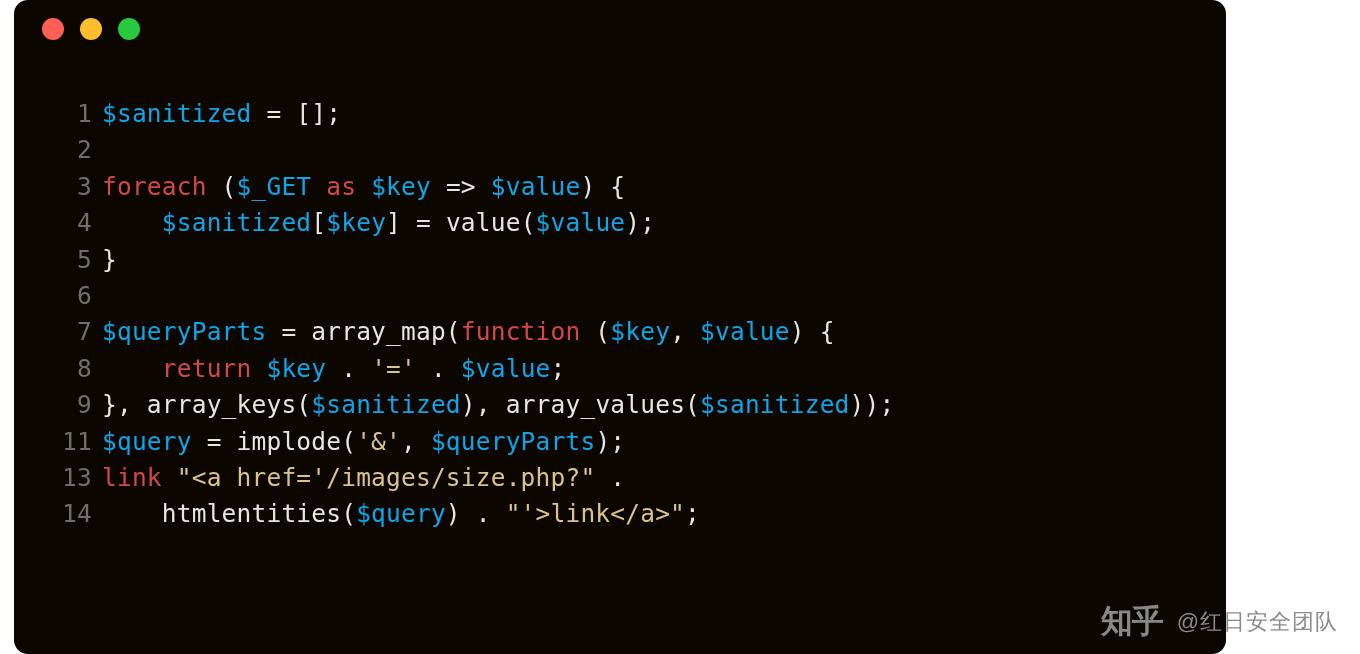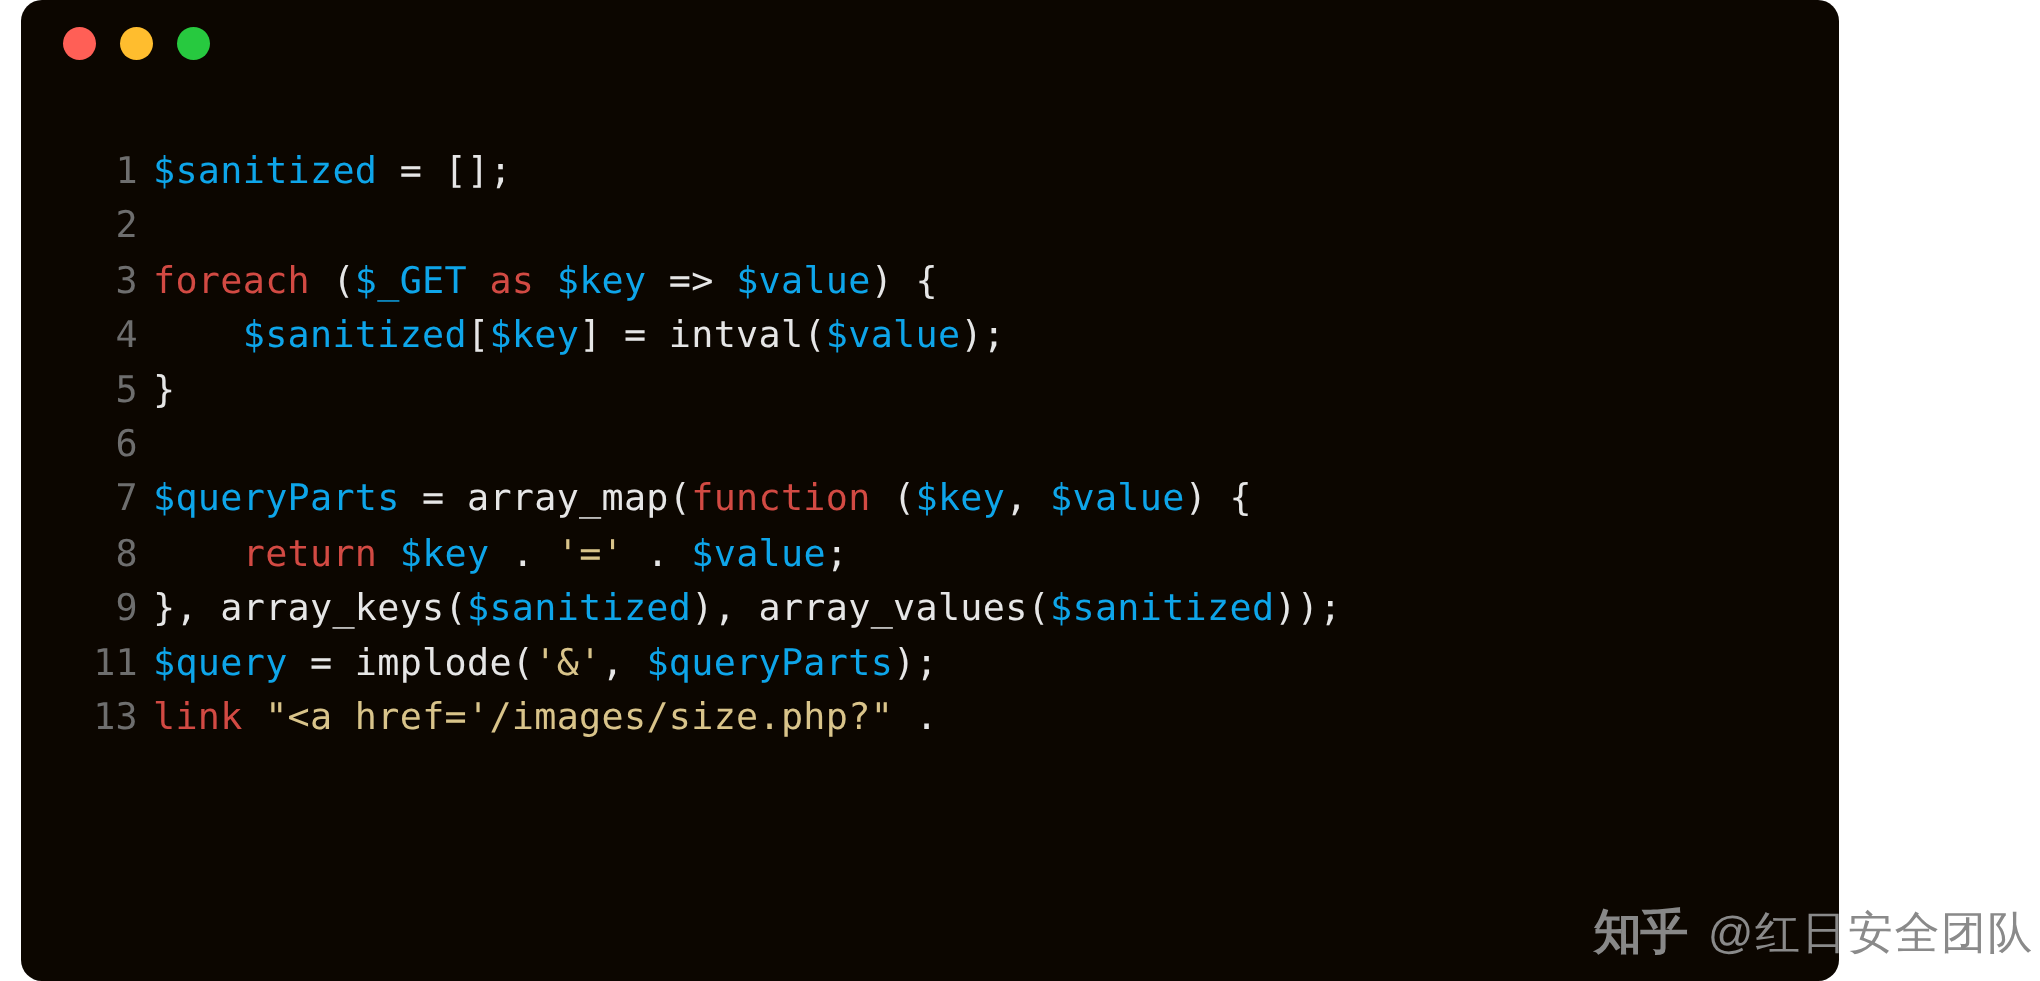--- a/index.html
+++ b/index.html
@@ -65,64 +65,65 @@
 
   
   .tok-var    { color: #0ea5e9; }   
   .tok-kw     { color: #d24a43; margin-top: 32px; }   
   .tok-str    { color: #d9c48a; }   
   .tok-punc   { color: #e6e6e6; }   
   .tok-plain  { color: #e6e6e6; }
 
   .watermark {
     position: absolute;
-    right: 4px;
+    right: 22px;
     bottom: 10px;
     display: flex;
     align-items: center;
     gap: 14px;
     color: #999999;
     font-family: -apple-system, "PingFang SC", "Microsoft YaHei", sans-serif;
   }
   .wm-logo {
     font-size: 32px;
     font-weight: 600;
     color: #888888;
     letter-spacing: -1px;
     display:flex;
     align-items:center;
     gap:2px;
   }
   .wm-text {
-    font-size: 30px;
+    font-size: 22px;
     color: #8a8a8a;
     letter-spacing: 1px;
   }
 </style>
 </head>
 <body>
 
 <div class="window">
   <div class="titlebar">
     <div class="tl-btn tl-close"></div>
     <div class="tl-btn tl-min"></div>
     <div class="tl-btn tl-zoom"></div>
   </div>
 
   <div class="code-area" id="code-area">
       <div class="code-line"><span class="gutter">1</span><span class="code"><span class="tok-var">$sanitized</span><span class="tok-punc"> = [];</span></span></div>
       <div class="code-line"><span class="gutter">2</span><span class="code"></span></div>
       <div class="code-line"><span class="gutter">3</span><span class="code"><span class="tok-kw">foreach</span><span class="tok-punc"> (</span><span class="tok-var">$_GET</span><span class="tok-punc"> </span><span class="tok-kw">as</span><span class="tok-punc"> </span><span class="tok-var">$key</span><span class="tok-punc"> =&gt; </span><span class="tok-var">$value</span><span class="tok-punc">) {</span></span></div>
-      <div class="code-line"><span class="gutter">4</span><span class="code"><span class="tok-plain">    </span><span class="tok-var">$sanitized</span><span class="tok-punc">[</span><span class="tok-var">$key</span><span class="tok-punc">] = intval(</span><span class="tok-var">$value</span><span class="tok-punc">);</span></span></div>
+      <div class="code-line"><span class="gutter">4</span><span class="code"><span class="tok-plain">    </span><span class="tok-var">$sanitized</span><span class="tok-punc">[</span><span class="tok-var">$key</span><span class="tok-punc">] = value(</span><span class="tok-var">$value</span><span class="tok-punc">);</span></span></div>
       <div class="code-line"><span class="gutter">5</span><span class="code"><span class="tok-punc">}</span></span></div>
       <div class="code-line"><span class="gutter">6</span><span class="code"></span></div>
       <div class="code-line"><span class="gutter">7</span><span class="code"><span class="tok-var">$queryParts</span><span class="tok-punc"> = array_map(</span><span class="tok-kw">function</span><span class="tok-punc"> (</span><span class="tok-var">$key</span><span class="tok-punc">, </span><span class="tok-var">$value</span><span class="tok-punc">) {</span></span></div>
       <div class="code-line"><span class="gutter">8</span><span class="code"><span class="tok-plain">    </span><span class="tok-kw">return</span><span class="tok-punc"> </span><span class="tok-var">$key</span><span class="tok-punc"> . </span><span class="tok-str">'='</span><span class="tok-punc"> . </span><span class="tok-var">$value</span><span class="tok-punc">;</span></span></div>
       <div class="code-line"><span class="gutter">9</span><span class="code"><span class="tok-punc">}, array_keys(</span><span class="tok-var">$sanitized</span><span class="tok-punc">), array_values(</span><span class="tok-var">$sanitized</span><span class="tok-punc">));</span></span></div>
       <div class="code-line"><span class="gutter">11</span><span class="code"><span class="tok-var">$query</span><span class="tok-punc"> = implode(</span><span class="tok-str">'&amp;'</span><span class="tok-punc">, </span><span class="tok-var">$queryParts</span><span class="tok-punc">);</span></span></div>
       <div class="code-line"><span class="gutter">13</span><span class="code"><span class="tok-kw">link</span><span class="tok-punc"> </span><span class="tok-str">"&lt;a href='/images/size.php?"</span><span class="tok-punc"> .</span></span></div>
+      <div class="code-line"><span class="gutter">14</span><span class="code"><span class="tok-plain">    htmlentities(</span><span class="tok-var">$query</span><span class="tok-punc">) . </span><span class="tok-str">"'&gt;link&lt;/a&gt;"</span><span class="tok-punc">;</span></span></div>
     </div>
 </div>
 
 <div class="watermark">
   <span class="wm-logo">知乎</span>
   <span class="wm-text">@红日安全团队</span>
 </div>
 
 </body></html>

